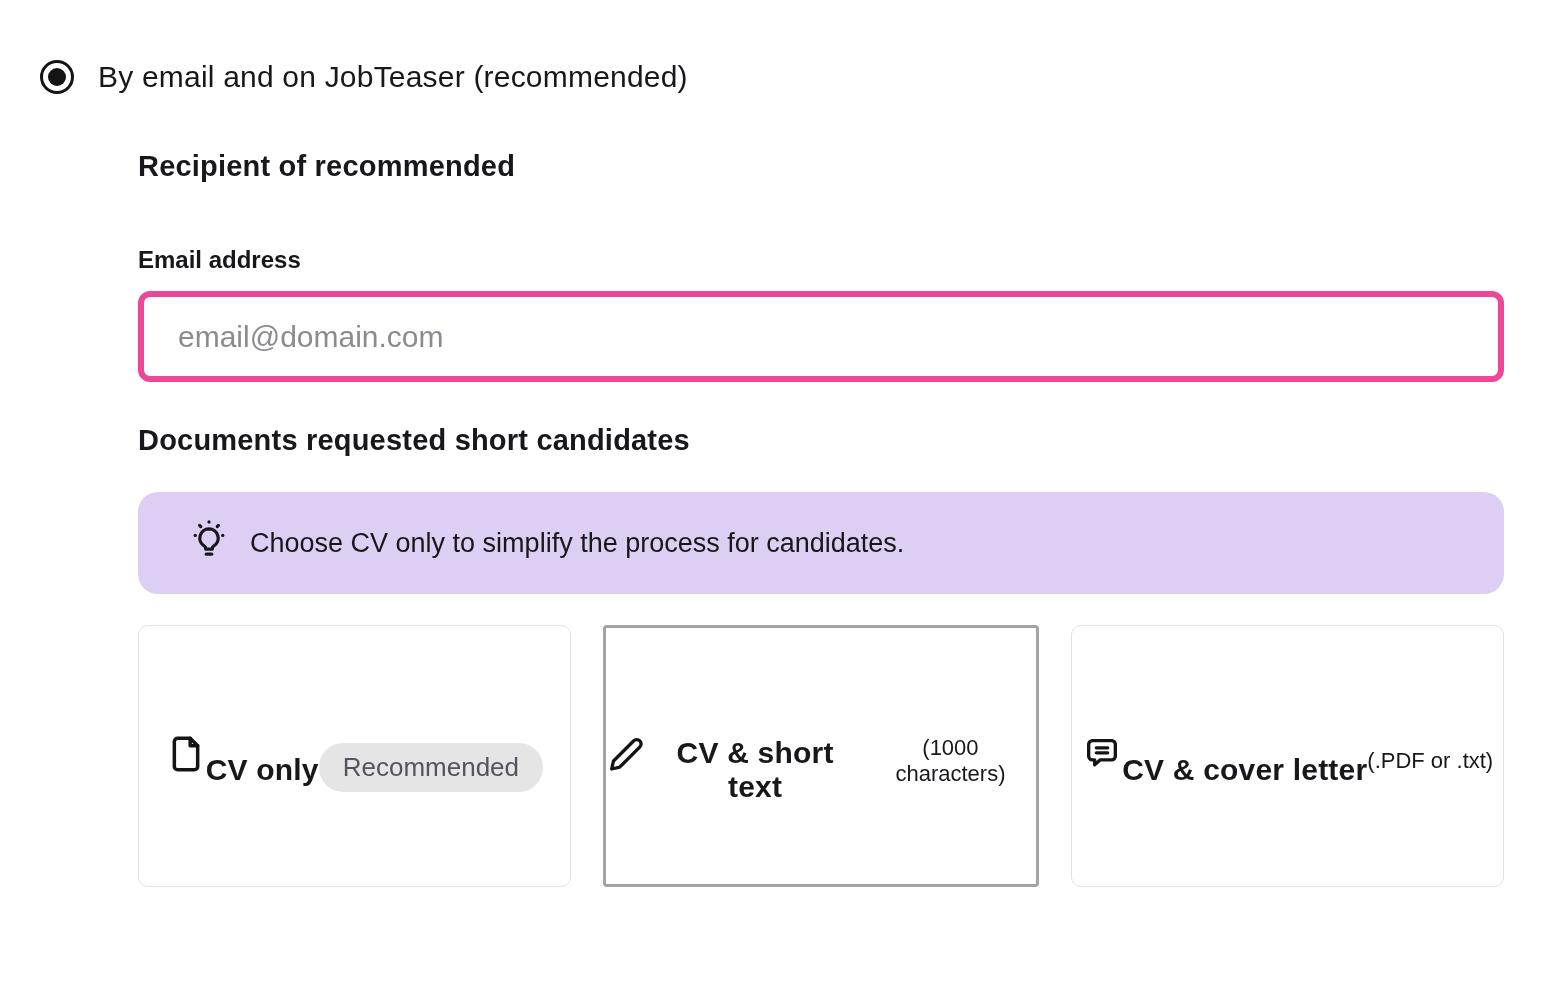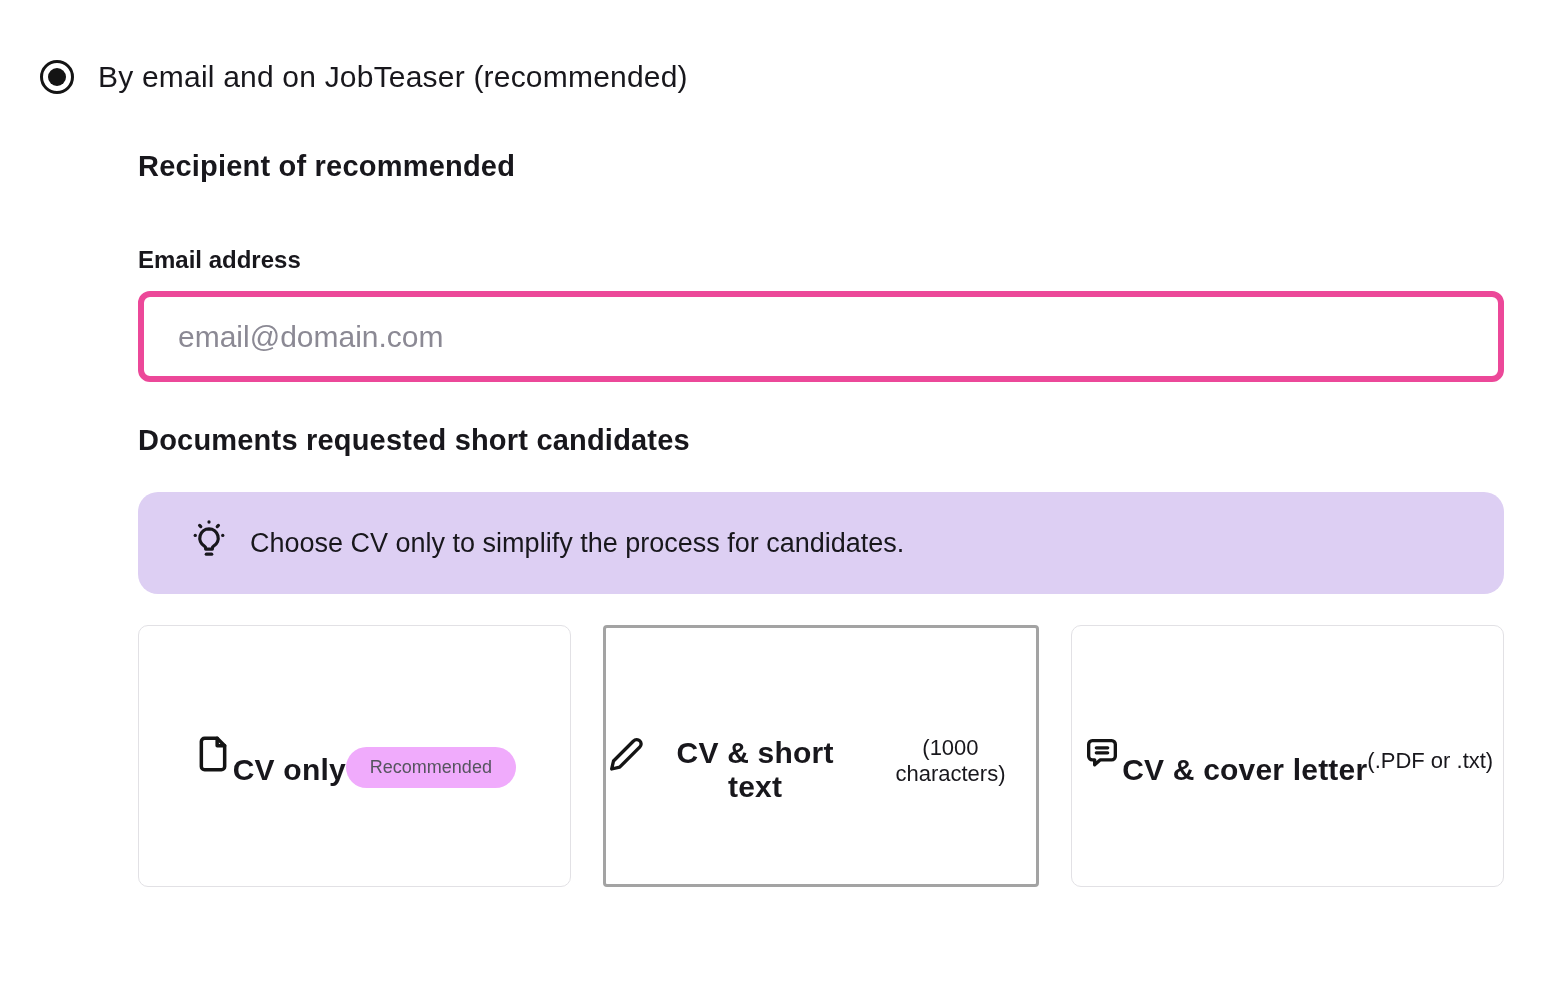--- a/index.html
+++ b/index.html
@@ -80,23 +80,23 @@
     justify-content: center;
     text-align: center;
     cursor: pointer;
   }
   .card.selected { border: 3px solid #a3a3a3; border-radius: 4px; }
   .card svg { width: 40px; height: 40px; }
   .card-title { font-size: 30px; font-weight: 700; margin-top: 28px; letter-spacing: 0.2px; }
   .card-subtitle { font-size: 22px; margin-top: 9px; }
   .badge {
     margin-top: 22px;
-    background: #f0abfc;
+    background: #e5e5e5;
     color: #55545e;
-    font-size: 18px;
+    font-size: 26px;
     line-height: 1;
     padding: 11px 24px 12px;
     border-radius: 24px;
     text-align: right;
   }
 
   .bottom-radio { margin-top: 54px; }
 </style>
 </head>
 <body>

